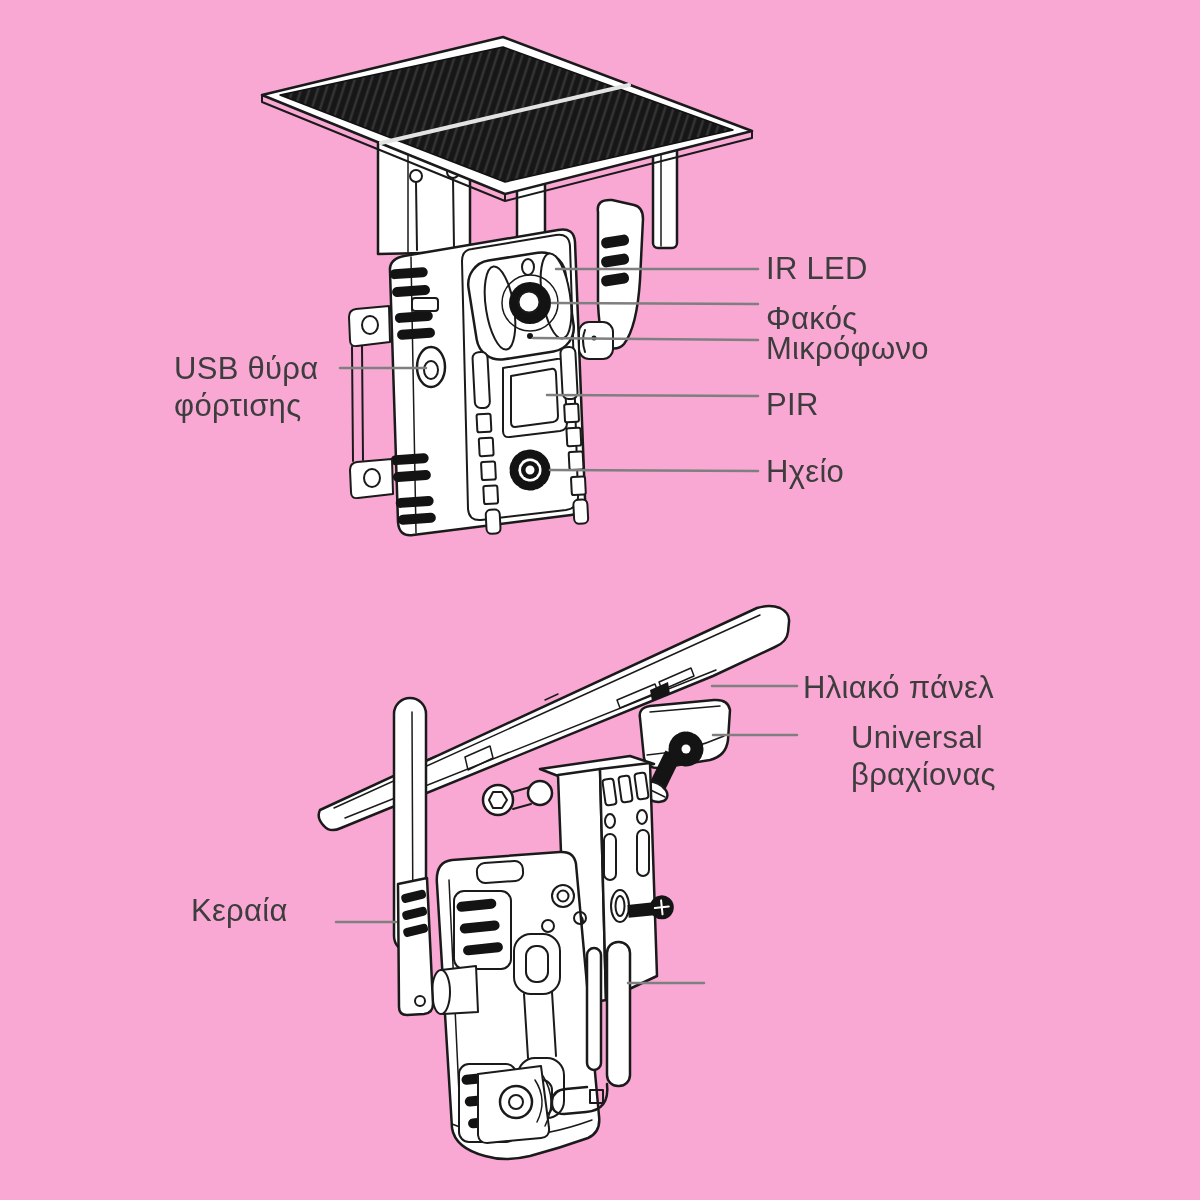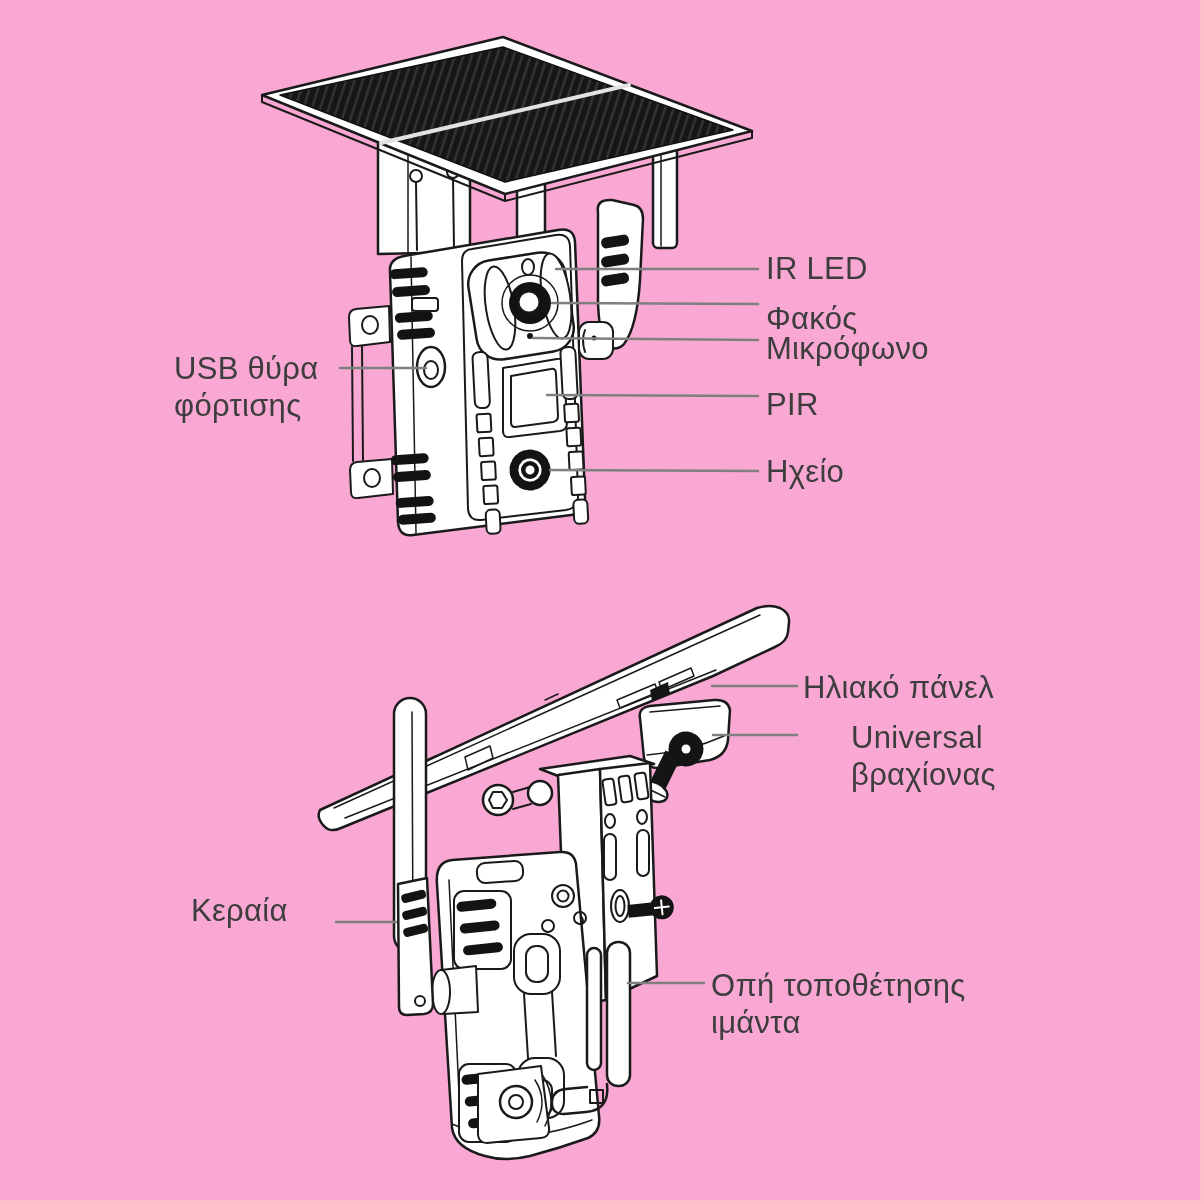--- a/index.html
+++ b/index.html
@@ -276,15 +276,14 @@
   <div class="lbl" style="left:766px; top:250px;">IR LED</div>
   <div class="lbl" style="left:766px; top:300px;">Φακός</div>
   <div class="lbl" style="left:766px; top:330px;">Μικρόφωνο</div>
   <div class="lbl right-align" style="left:174px; top:350px; width:160px;">USB θύρα φόρτισης</div>
   <div class="lbl" style="left:766px; top:378px;margin-top:8px;">PIR</div>
   <div class="lbl" style="left:766px; top:453px;">Ηχείο</div>
 
   <div class="lbl" style="left:803px; top:669px;text-align:right;">Ηλιακό πάνελ</div>
   <div class="lbl" style="left:803px; top:719px; width:175px;margin-left:48px;">Universal βραχίονας</div>
   <div class="lbl right-align" style="left:191px; top:856px; width:140px;margin-top:36px;">Κεραία</div>
-  <div class="lbl" style="left:711px; top:967px; width:300px;">Οπή τοποθέτησης ιμάντα</div>
 
 </div>
 
 </body></html>

